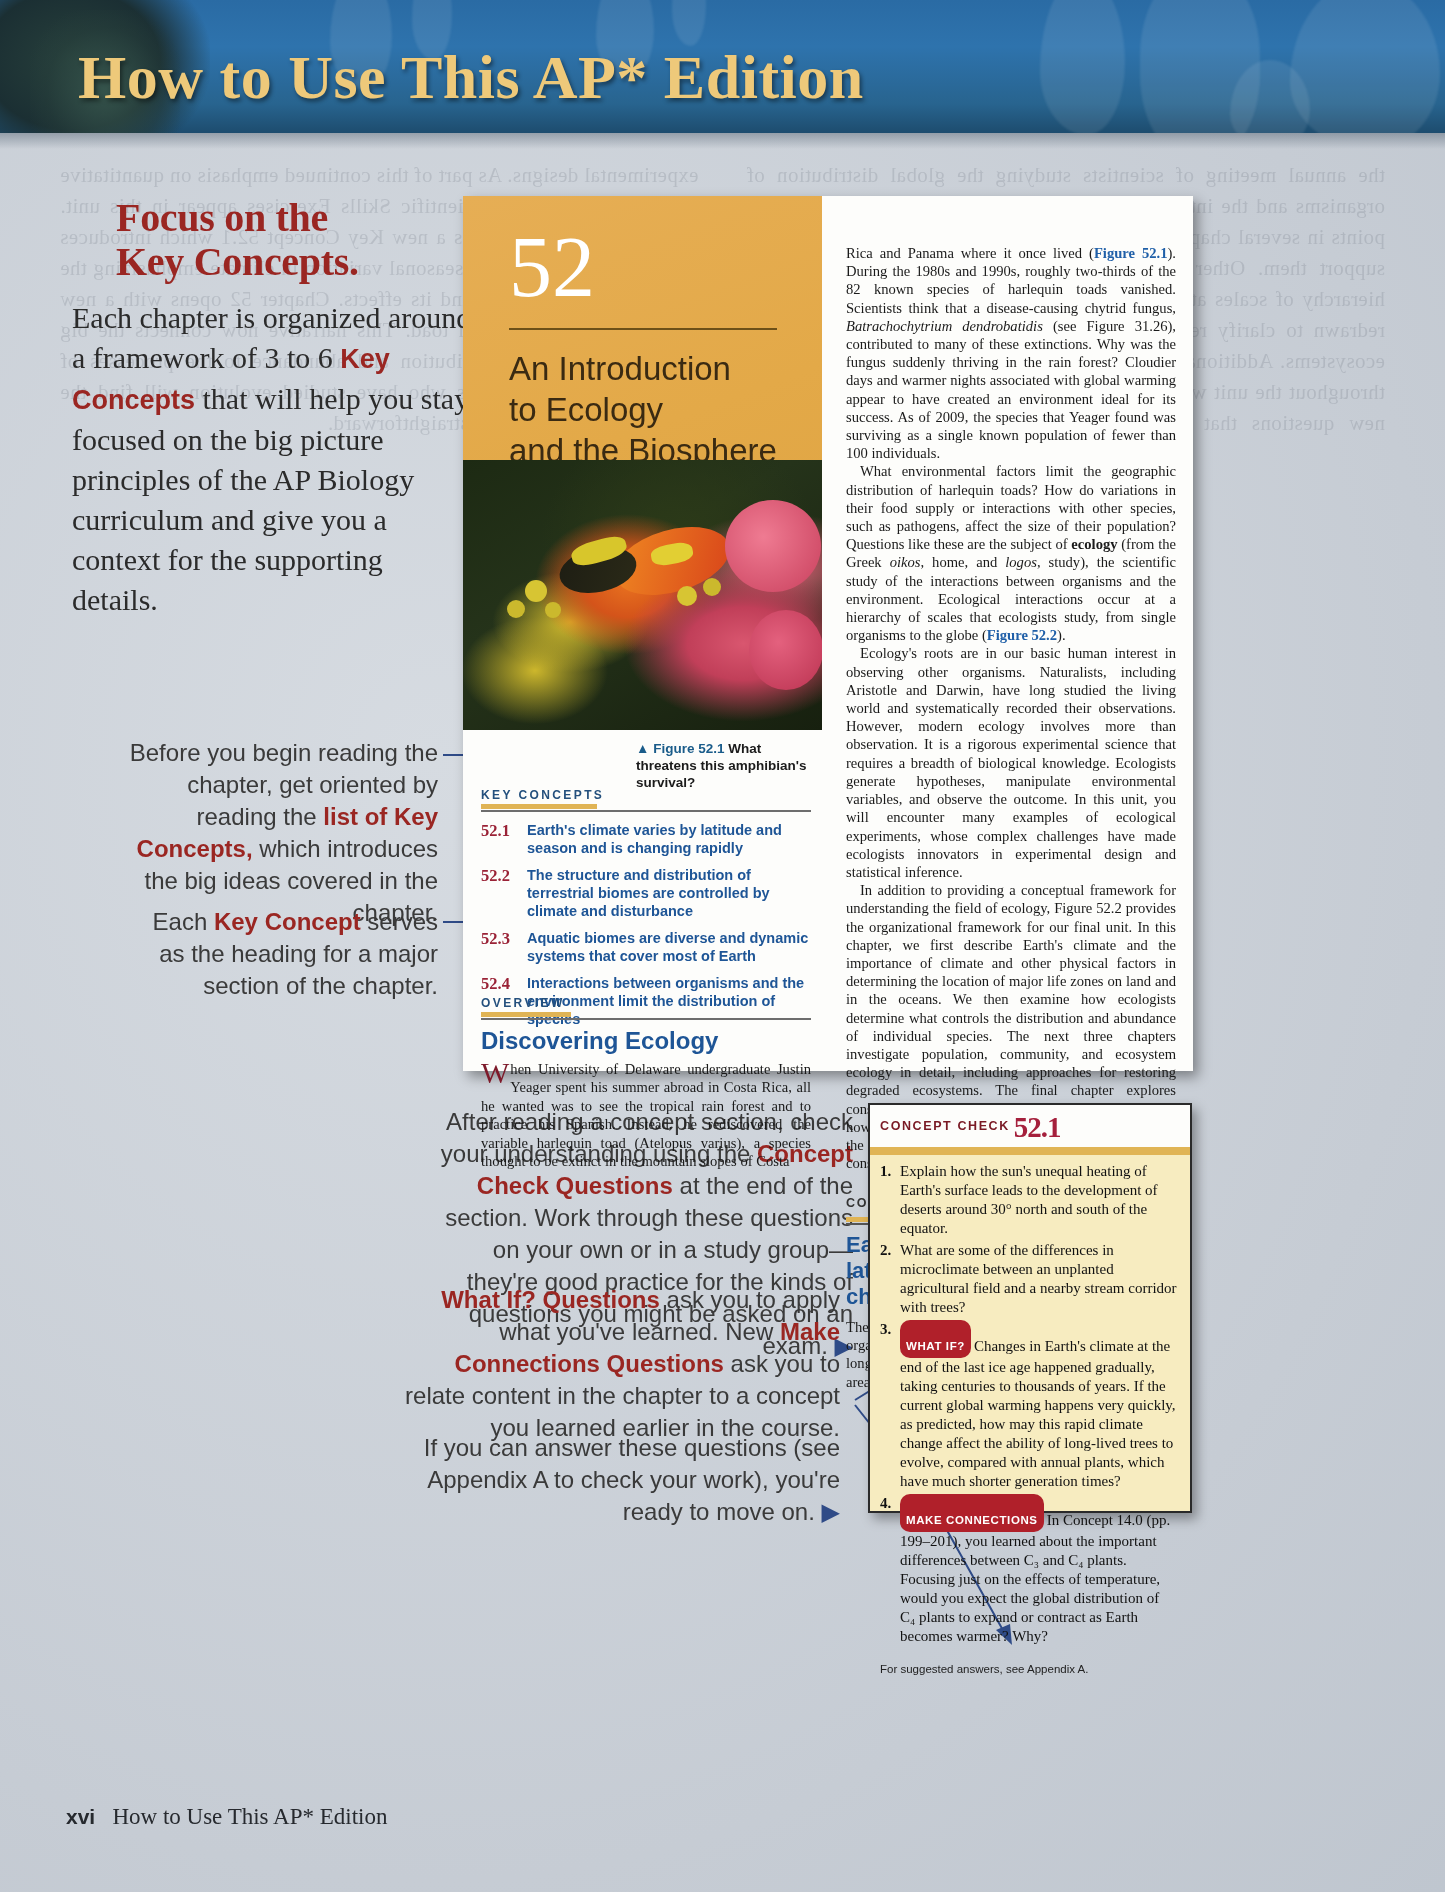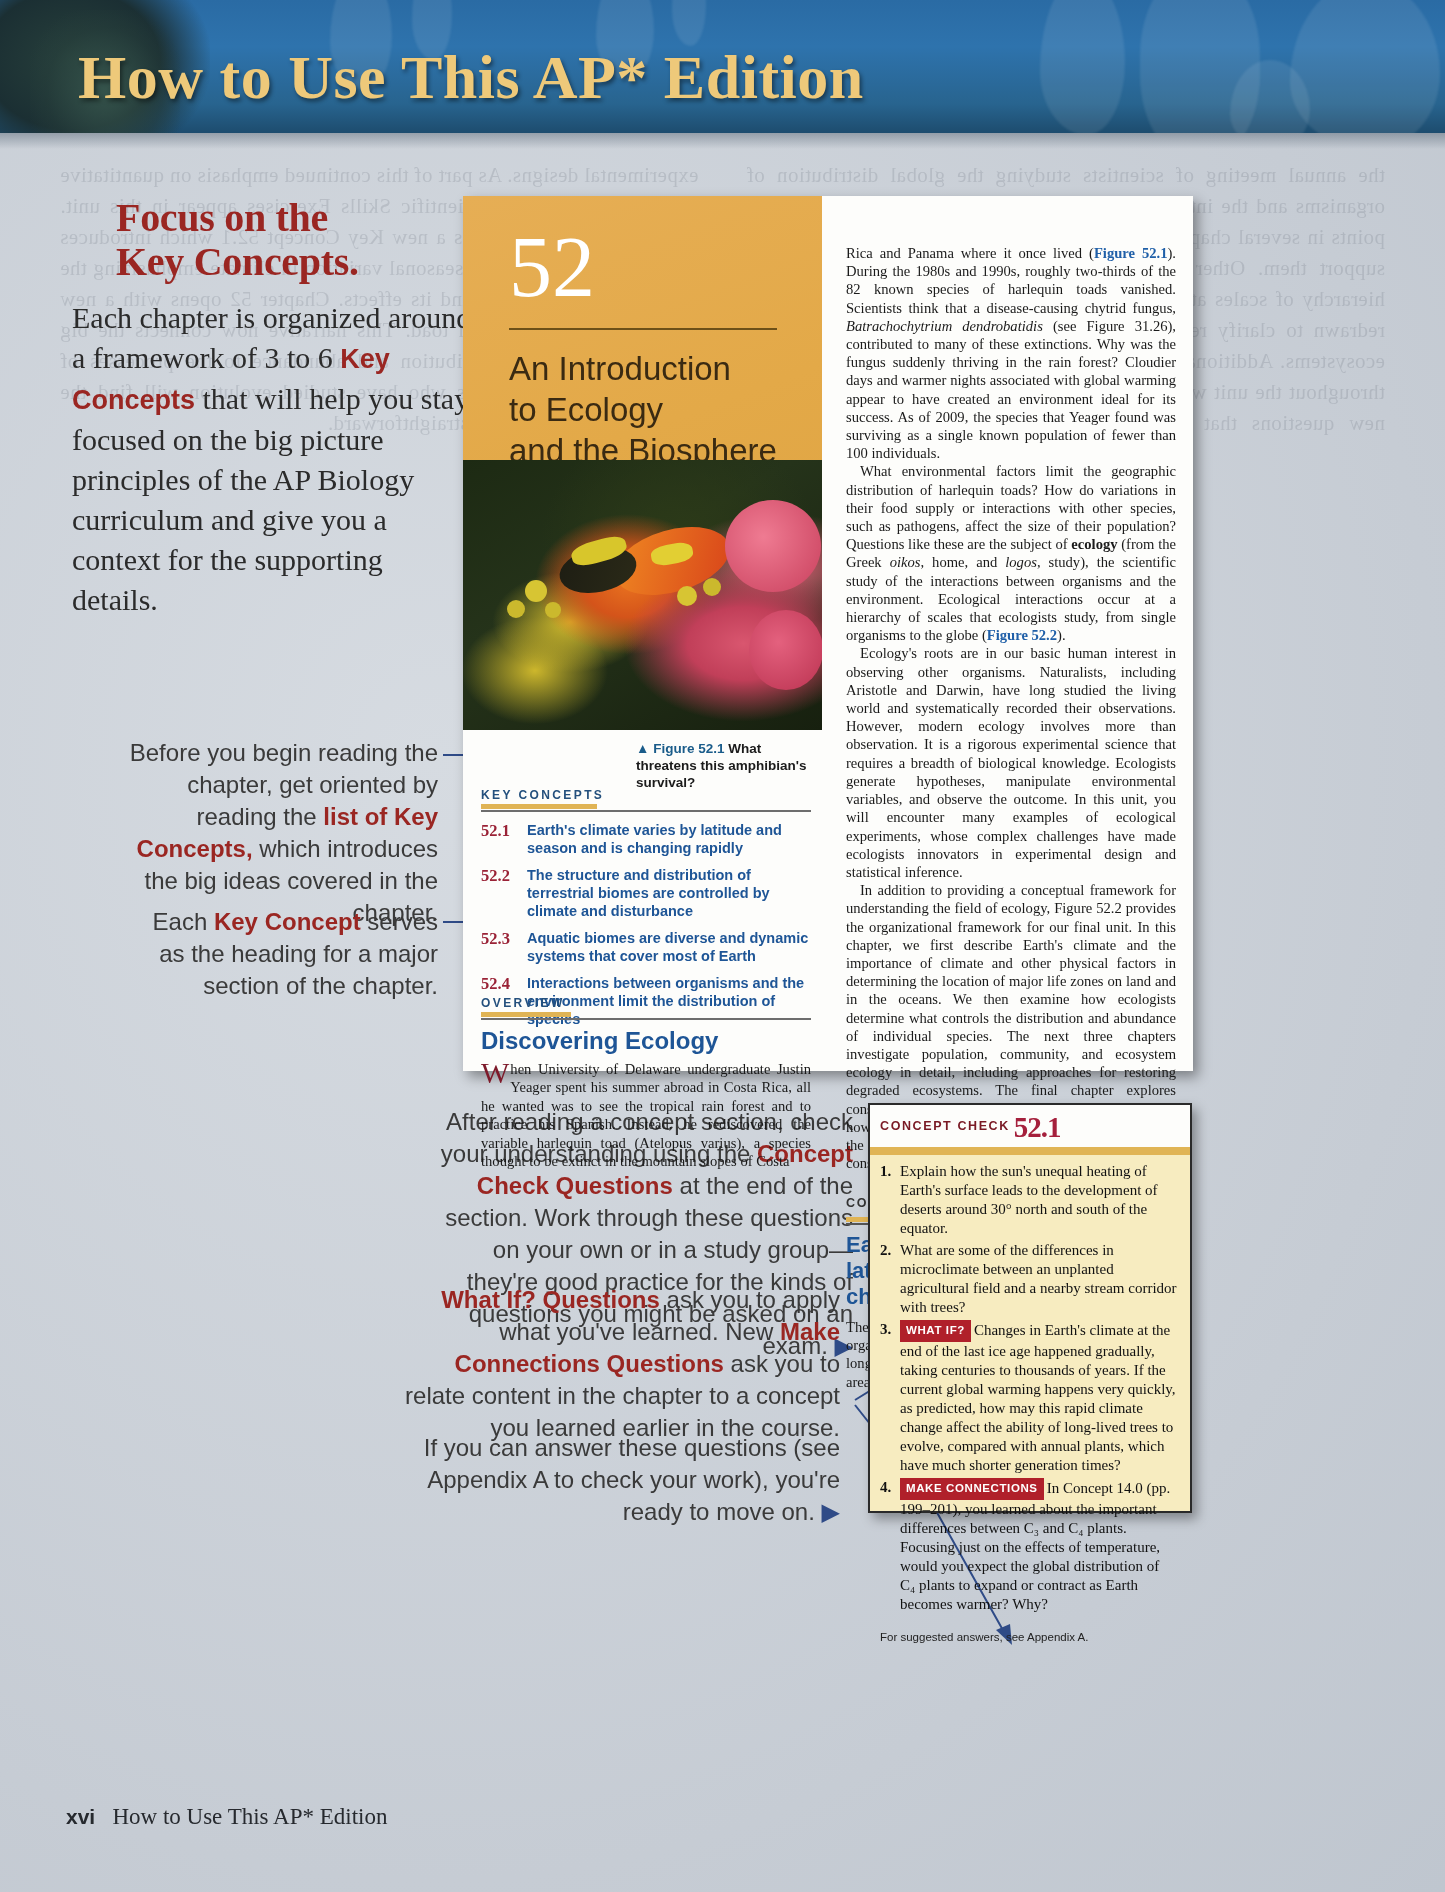--- a/index.html
+++ b/index.html
@@ -232,22 +232,23 @@
   .cc-n {
     font-family: "Liberation Serif", serif; font-weight: bold; font-size: 15px;
     width: 20px; flex: none; color: #111; line-height: 19px;
   }
   .cc-t {
     font-family: "Liberation Serif", serif; font-size: 15px; line-height: 19px; color: #111;
   }
   .badge {
     display: inline-block; background: #b0202a; color: #fff;
     font-family: "Liberation Sans", sans-serif; font-size: 11.5px; font-weight: bold;
-    letter-spacing: 0.6px; padding: 1px 6px 2px 6px; margin-right: 3px;
+    letter-spacing: 0.6px; padding: 17px 6px 2px 6px; margin-right: 3px;
     vertical-align: 1px;
+    border-radius: 10px;
   }
   #cc-foot {
     font-family: "Liberation Sans", sans-serif; font-size: 11.5px; color: #222;
     padding: 8px 12px 0 10px;
   }
   
   #footer {
     position: absolute; left: 66px; top: 1804px;
     font-family: "Liberation Serif", serif; font-size: 23px; color: #26292e;
   }

